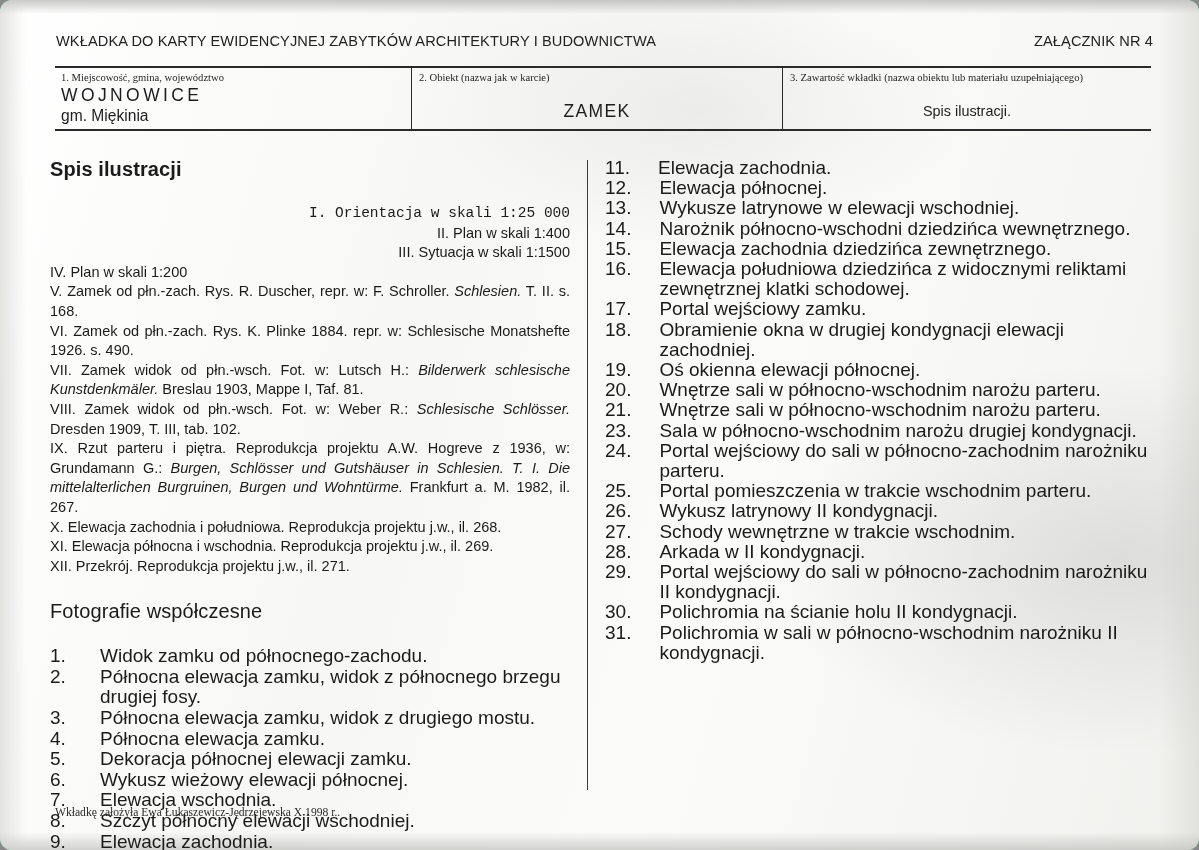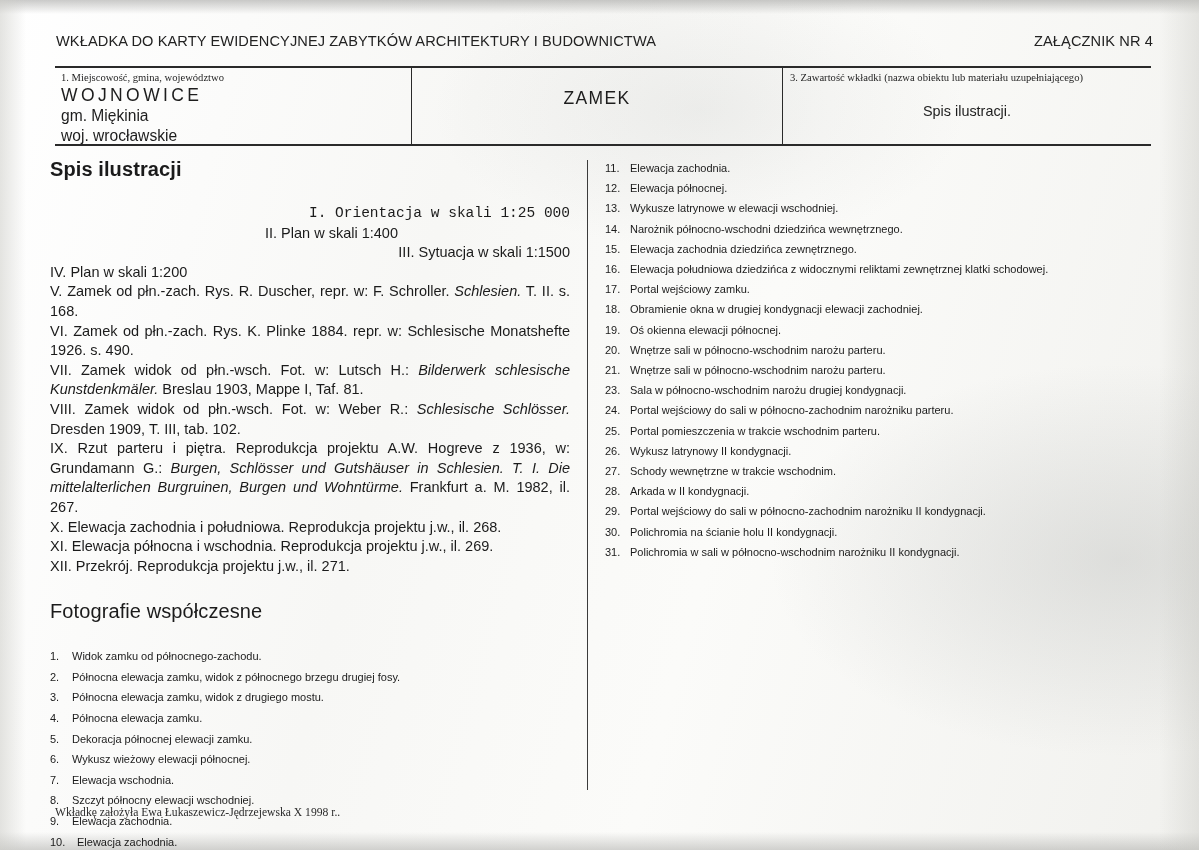--- a/index.html
+++ b/index.html
@@ -8,20 +8,21 @@
     background: #8a8a8a;
   }
   #page {
     position: relative;
     width: 1199px;
     height: 850px;
     background: #22c55e;
     font-family: "Liberation Sans", sans-serif;
     color: #1a1a1a;
     overflow: hidden;
+    border-radius: 12px;
   }
   
   #page::before {
     content: "";
     position: absolute;
     inset: 0;
     background:
       linear-gradient(90deg, rgba(205,205,200,0.55) 0px, rgba(250,250,248,0) 26px),
       linear-gradient(270deg, rgba(200,200,195,0.40) 0px, rgba(250,250,248,0) 40px),
       linear-gradient(180deg, rgba(150,150,148,0.50) 0px, rgba(248,248,246,0) 14px),
@@ -58,21 +59,21 @@
     letter-spacing: 0.1px;
     white-space: nowrap;
     color: #222;
   }
 
   
   .id-table {
     position: absolute;
     top: 66px; left: 55px;
     width: 1096px;
-    height: 80px;
+    height: 65px;
     border-top: 2.2px solid #2a2a2a;
     border-bottom: 2.2px solid #2a2a2a;
     display: flex;
   }
   .id-cell {
     position: relative;
     padding: 3px 0 0 0;
     overflow: hidden;
   }
   .id-cell.c1 { width: 356px; }
@@ -159,24 +160,25 @@
   }
   .roman-list li i { font-style: italic; }
 
   .gap-block { height: 24px; }
 
   .num-list {
     margin: 0; padding: 0;
     list-style: none;
   }
   .num-list li {
-    font-size: 11px;
+    font-size: 19px;
     line-height: 20.6px;
     color: #1b1b1b;
     display: flex;
+    gap: 28px;
   }
   .num-list li .n {
     flex: 0 0 auto;
     min-width: 22px;
     text-align: left;
   }
   .num-list li .n.wide { min-width: 27px; }
   .num-list li .t { flex: 1 1 auto; }
 
   .num-list.tight li {
@@ -211,41 +213,42 @@
       <div class="id-cell c1">
         <div class="id-label">1. Miejscowość, gmina, województwo</div>
         <div class="place-lines">
           <div class="l1">WOJNOWICE</div>
           <div class="l2">gm. Miękinia</div>
           <div class="l3">woj. wrocławskie</div>
         </div>
       </div>
 
       <div class="id-cell c2">
+        <div class="id-label">2. Obiekt (nazwa jak w karcie)</div>
         <div class="id-center">
           <span class="big">ZAMEK</span>
         </div>
       </div>
 
       <div class="id-cell c3">
         <div class="id-label">3. Zawartość wkładki (nazwa obiektu lub materiału uzupełniającego)</div>
         <div class="id-center">
           <span class="med">Spis ilustracji.</span>
         </div>
       </div>
 
     </div>
 
     <div class="divider"></div>
 
     <div class="col col-left">
       <div class="sec-title">Spis ilustracji</div>
       <ul class="roman-list" id="roman-plain">
           <li style="text-align: right; font-family: Liberation Mono, monospace;">I. Orientacja w skali 1:25 000</li>
-          <li style="text-align: center; margin-left: 43px;">II. Plan w skali 1:400</li>
+          <li style="text-align: right; margin-left: 43px;">II. Plan w skali 1:400</li>
           <li style="text-align: right;">III. Sytuacja w skali 1:1500</li>
           <li style="text-align: left;">IV. Plan w skali 1:200</li>
         </ul>
       <ul class="roman-list" id="roman-rich">
           <li><span>V. Zamek od płn.-zach. Rys. R. Duscher, repr. w: F. Schroller. </span><i>Schlesien.</i><span> T. II. s. 168.</span></li>
           <li><span>VI. Zamek od płn.-zach. Rys. K. Plinke 1884. repr. w: Schlesische Monatshefte 1926. s. 490.</span></li>
           <li><span>VII. Zamek widok od płn.-wsch. Fot. w: Lutsch H.: </span><i>Bilderwerk schlesische Kunstdenkmäler.</i><span> Breslau 1903, Mappe I, Taf. 81.</span></li>
           <li><span>VIII. Zamek widok od płn.-wsch. Fot. w: Weber R.: </span><i>Schlesische Schlösser.</i><span> Dresden 1909, T. III, tab. 102.</span></li>
           <li><span>IX. Rzut parteru i piętra. Reprodukcja projektu A.W. Hogreve z 1936, w: Grundamann G.: </span><i>Burgen, Schlösser und Gutshäuser in Schlesien. T. I. Die mittelalterlichen Burgruinen, Burgen und Wohntürme.</i><span> Frankfurt a. M. 1982, il. 267.</span></li>
           <li><span>X. Elewacja zachodnia i południowa. Reprodukcja projektu j.w., il. 268.</span></li>

